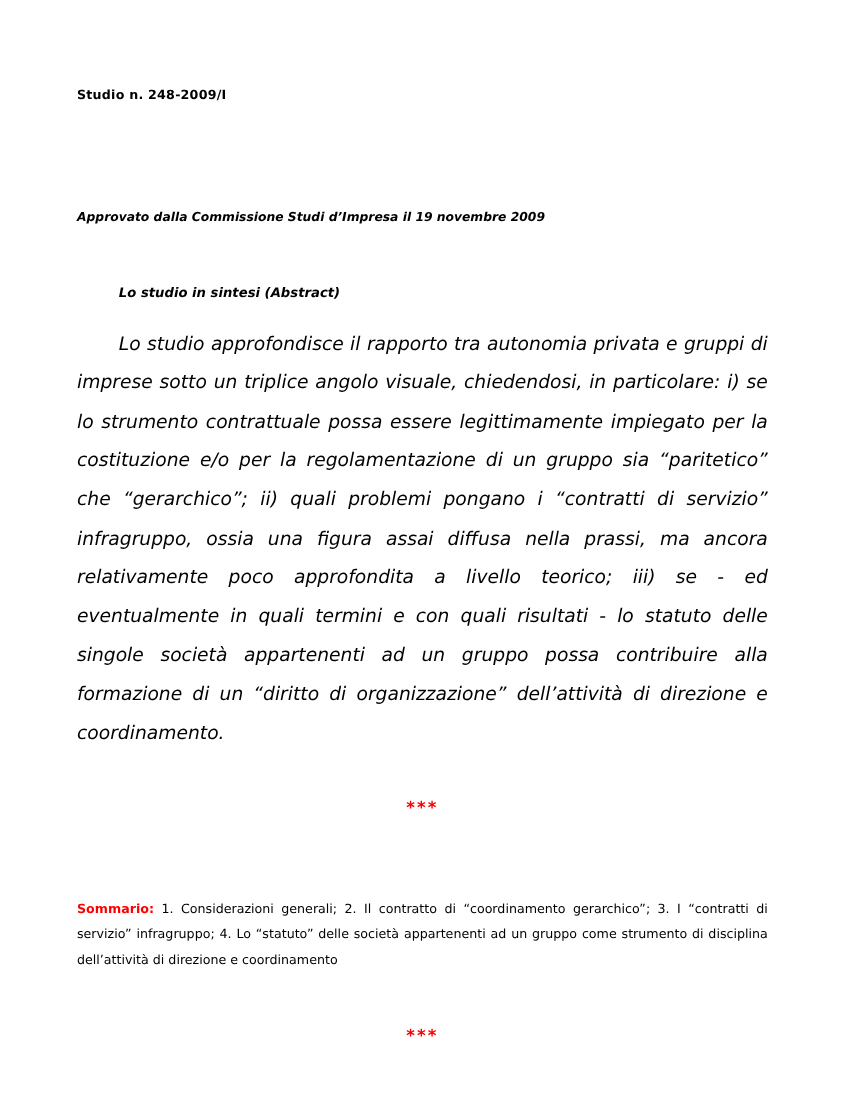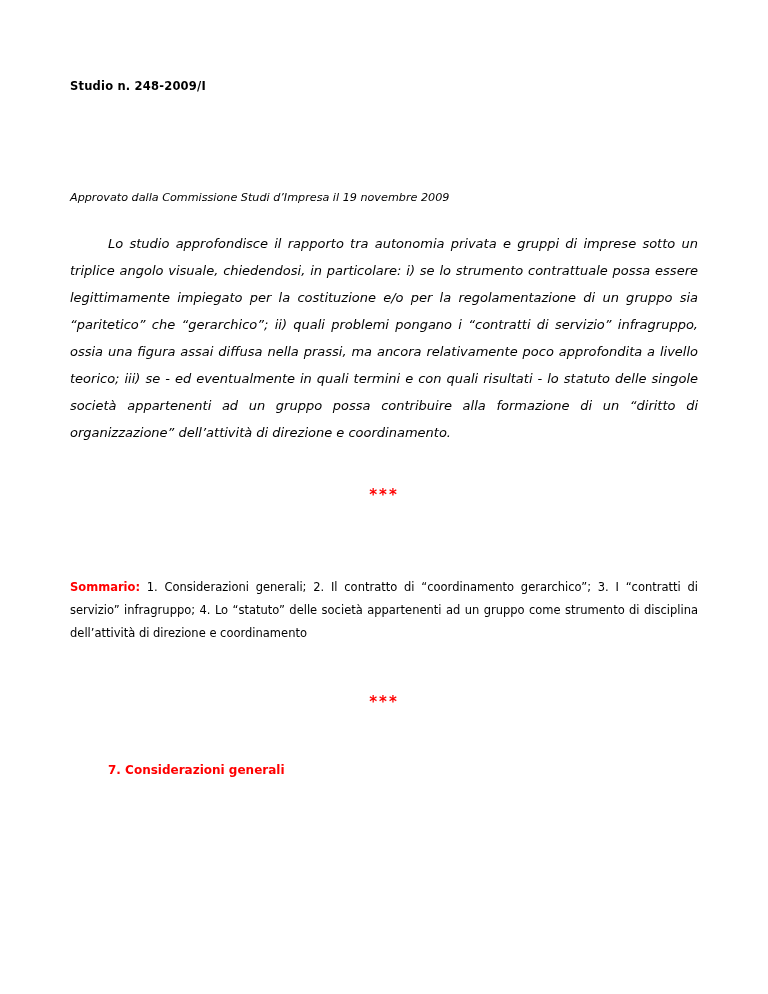--- a/index.html
+++ b/index.html
@@ -48,34 +48,35 @@
     text-align: justify;
     line-height: 1.85;
     letter-spacing: 0.1px;
   }
   .approval-line {
     margin-top: 3px;
     font-size: 11.2px;
     font-style: italic;
     color: #000000;
     line-height: 1.6;
+    font-weight: bold;
   }
 
   .abstract-heading {
     margin-top: 52px;
     margin-left: 38px;
     font-size: 12px;
     font-weight: bold;
     font-style: italic;
     color: #000000;
   }
 
   .abstract-body {
     margin-top: 23px;
-    font-size: 13px;
+    font-size: 17px;
     font-style: italic;
     color: #000000;
     text-align: justify;
     line-height: 2.08;
     text-indent: 38px;
   }
 
   .separator {
     margin-top: 40px;
     text-align: center;
@@ -113,20 +114,21 @@
 
 <div class="page">
   <div class="content">
 
     <div class="doc-number">Studio n. 248-2009/I</div>
 
     <div class="title-block">
       <div class="approval-line">Approvato dalla Commissione Studi d’Impresa il 19 novembre 2009</div>
     </div>
 
+    <div class="abstract-heading">Lo studio in sintesi (Abstract)</div>
 
     <div class="abstract-body">Lo studio approfondisce il rapporto tra autonomia privata e gruppi di imprese sotto un triplice angolo visuale, chiedendosi, in particolare: i) se lo strumento contrattuale possa essere legittimamente impiegato per la costituzione e/o per la regolamentazione di un gruppo sia “paritetico” che “gerarchico”; ii) quali problemi pongano i “contratti di servizio” infragruppo, ossia una figura assai diffusa nella prassi, ma ancora relativamente poco approfondita a livello teorico; iii) se - ed eventualmente in quali termini e con quali risultati - lo statuto delle singole società appartenenti ad un gruppo possa contribuire alla formazione di un “diritto di organizzazione” dell’attività di direzione e coordinamento.</div>
 
     <div class="separator">***</div>
 
     <div class="summary-block">
       <span class="summary-label">Sommario:</span><span> 1. Considerazioni generali; 2. Il contratto di “coordinamento gerarchico”; 3. I “contratti di servizio” infragruppo; 4. Lo “statuto” delle società appartenenti ad un gruppo come strumento di disciplina dell’attività di direzione e coordinamento</span>
     </div>
 
     <div class="separator second">***</div>

